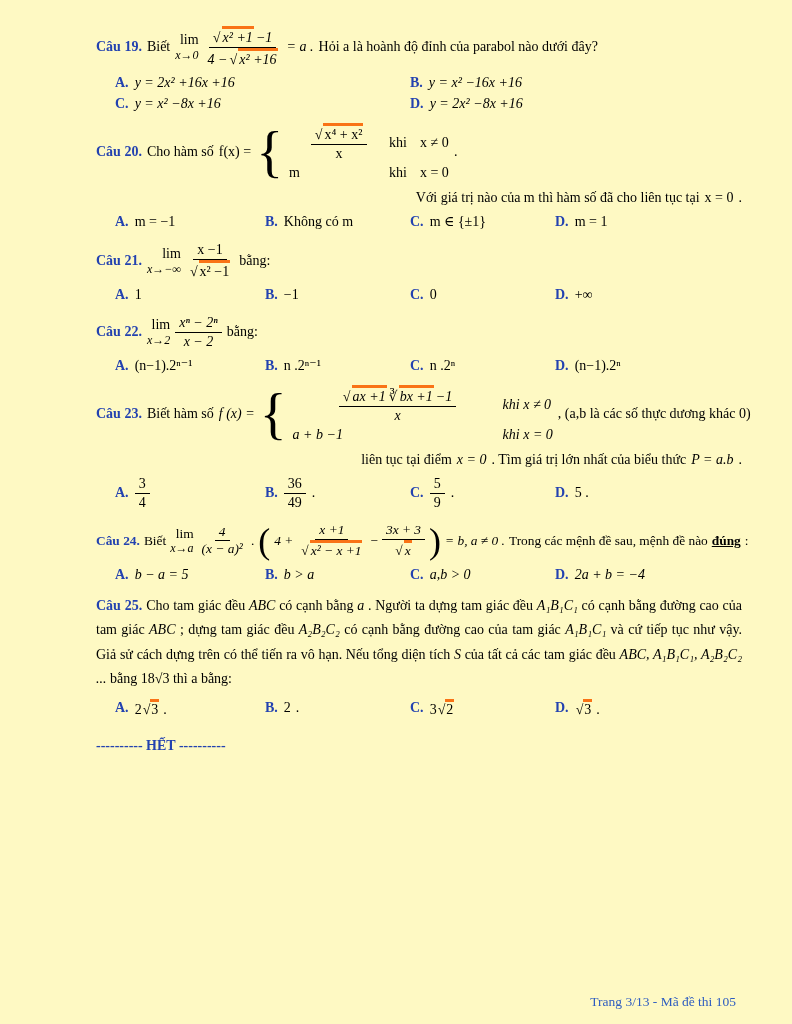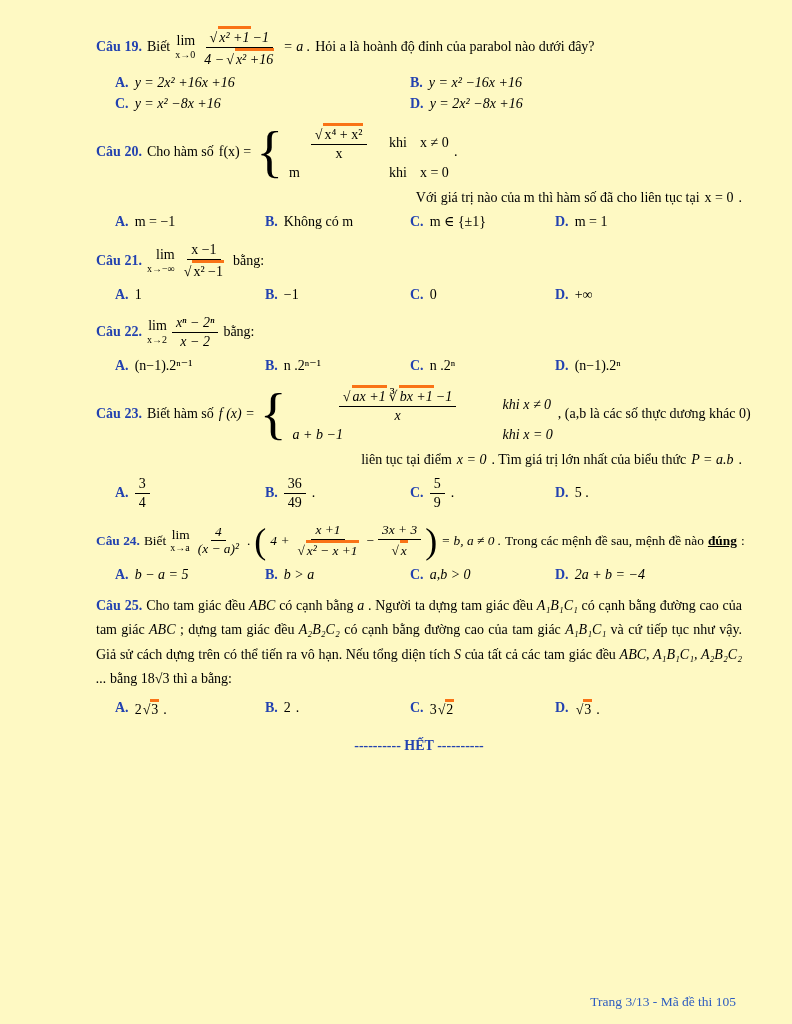--- a/index.html
+++ b/index.html
@@ -13,21 +13,21 @@
     font-size:14px;color:#000;
   }
   .content{padding:26px 50px 0 96px;}
   section{margin-bottom:11px;}
   .qline{display:flex;align-items:center;gap:5px;white-space:nowrap;}
   .qlabel{color:var(--blue);font-weight:bold;}
   .it{font-style:italic;}
   .bold{font-weight:bold;text-decoration:underline;}
   
   .lim{display:inline-flex;flex-direction:column;align-items:flex-end;line-height:1;}
-  .lim .ls{font-size:10px;margin-top:2px;}
+  .lim .ls{font-size:12px;font-style:italic;margin-top:2px;}
   
   .frac{display:inline-flex;flex-direction:column;align-items:center;text-align:center;line-height:1.25;vertical-align:middle;}
   .frac .num{border-bottom:1px solid #000;padding:0 4px;display:inline-flex;align-items:baseline;gap:2px;justify-content:center;}
   .frac .den{padding:0 4px;display:inline-flex;align-items:baseline;gap:2px;justify-content:center;}
   
   .rt{margin-right:-1px;}
   .rad{border-top:3px solid #f97316;padding:0 1px;}
   .rad:empty{border-top:none;padding:0;}
   
   .cases{display:inline-flex;flex-direction:column;row-gap:3px;}
@@ -41,21 +41,21 @@
   .opts{display:grid;margin-left:19px;row-gap:5px;margin-top:7px;}
   .opts.two{grid-template-columns:295px 1fr;}
   .opts.four{grid-template-columns:150px 145px 145px 1fr;}
   .opt{display:flex;align-items:center;gap:6px;}
   .olabel{color:var(--blue);font-weight:bold;}
   .otext{display:inline-flex;align-items:baseline;gap:1px;}
   .sub{margin:9px 0 2px;display:flex;gap:5px;align-items:center;justify-content:flex-end;}
   .q24 .qline{font-size:13.4px;gap:4px;}
   .para{line-height:1.75;text-align:justify;}
   .para .qlabel{margin-right:4px;}
-  .endline{text-align:center;color:var(--blue);font-weight:bold;margin-top:20px;}
+  .endline{color:var(--blue);font-weight:bold;margin-top:20px;}
   .footer{position:absolute;right:56px;bottom:14px;color:var(--footer-blue);font-size:13.5px;}
 </style>
 </head>
 <body>
 
 <div class="sheet">
   <div class="content">
 
     <section class="q19">
       <div class="qline">

